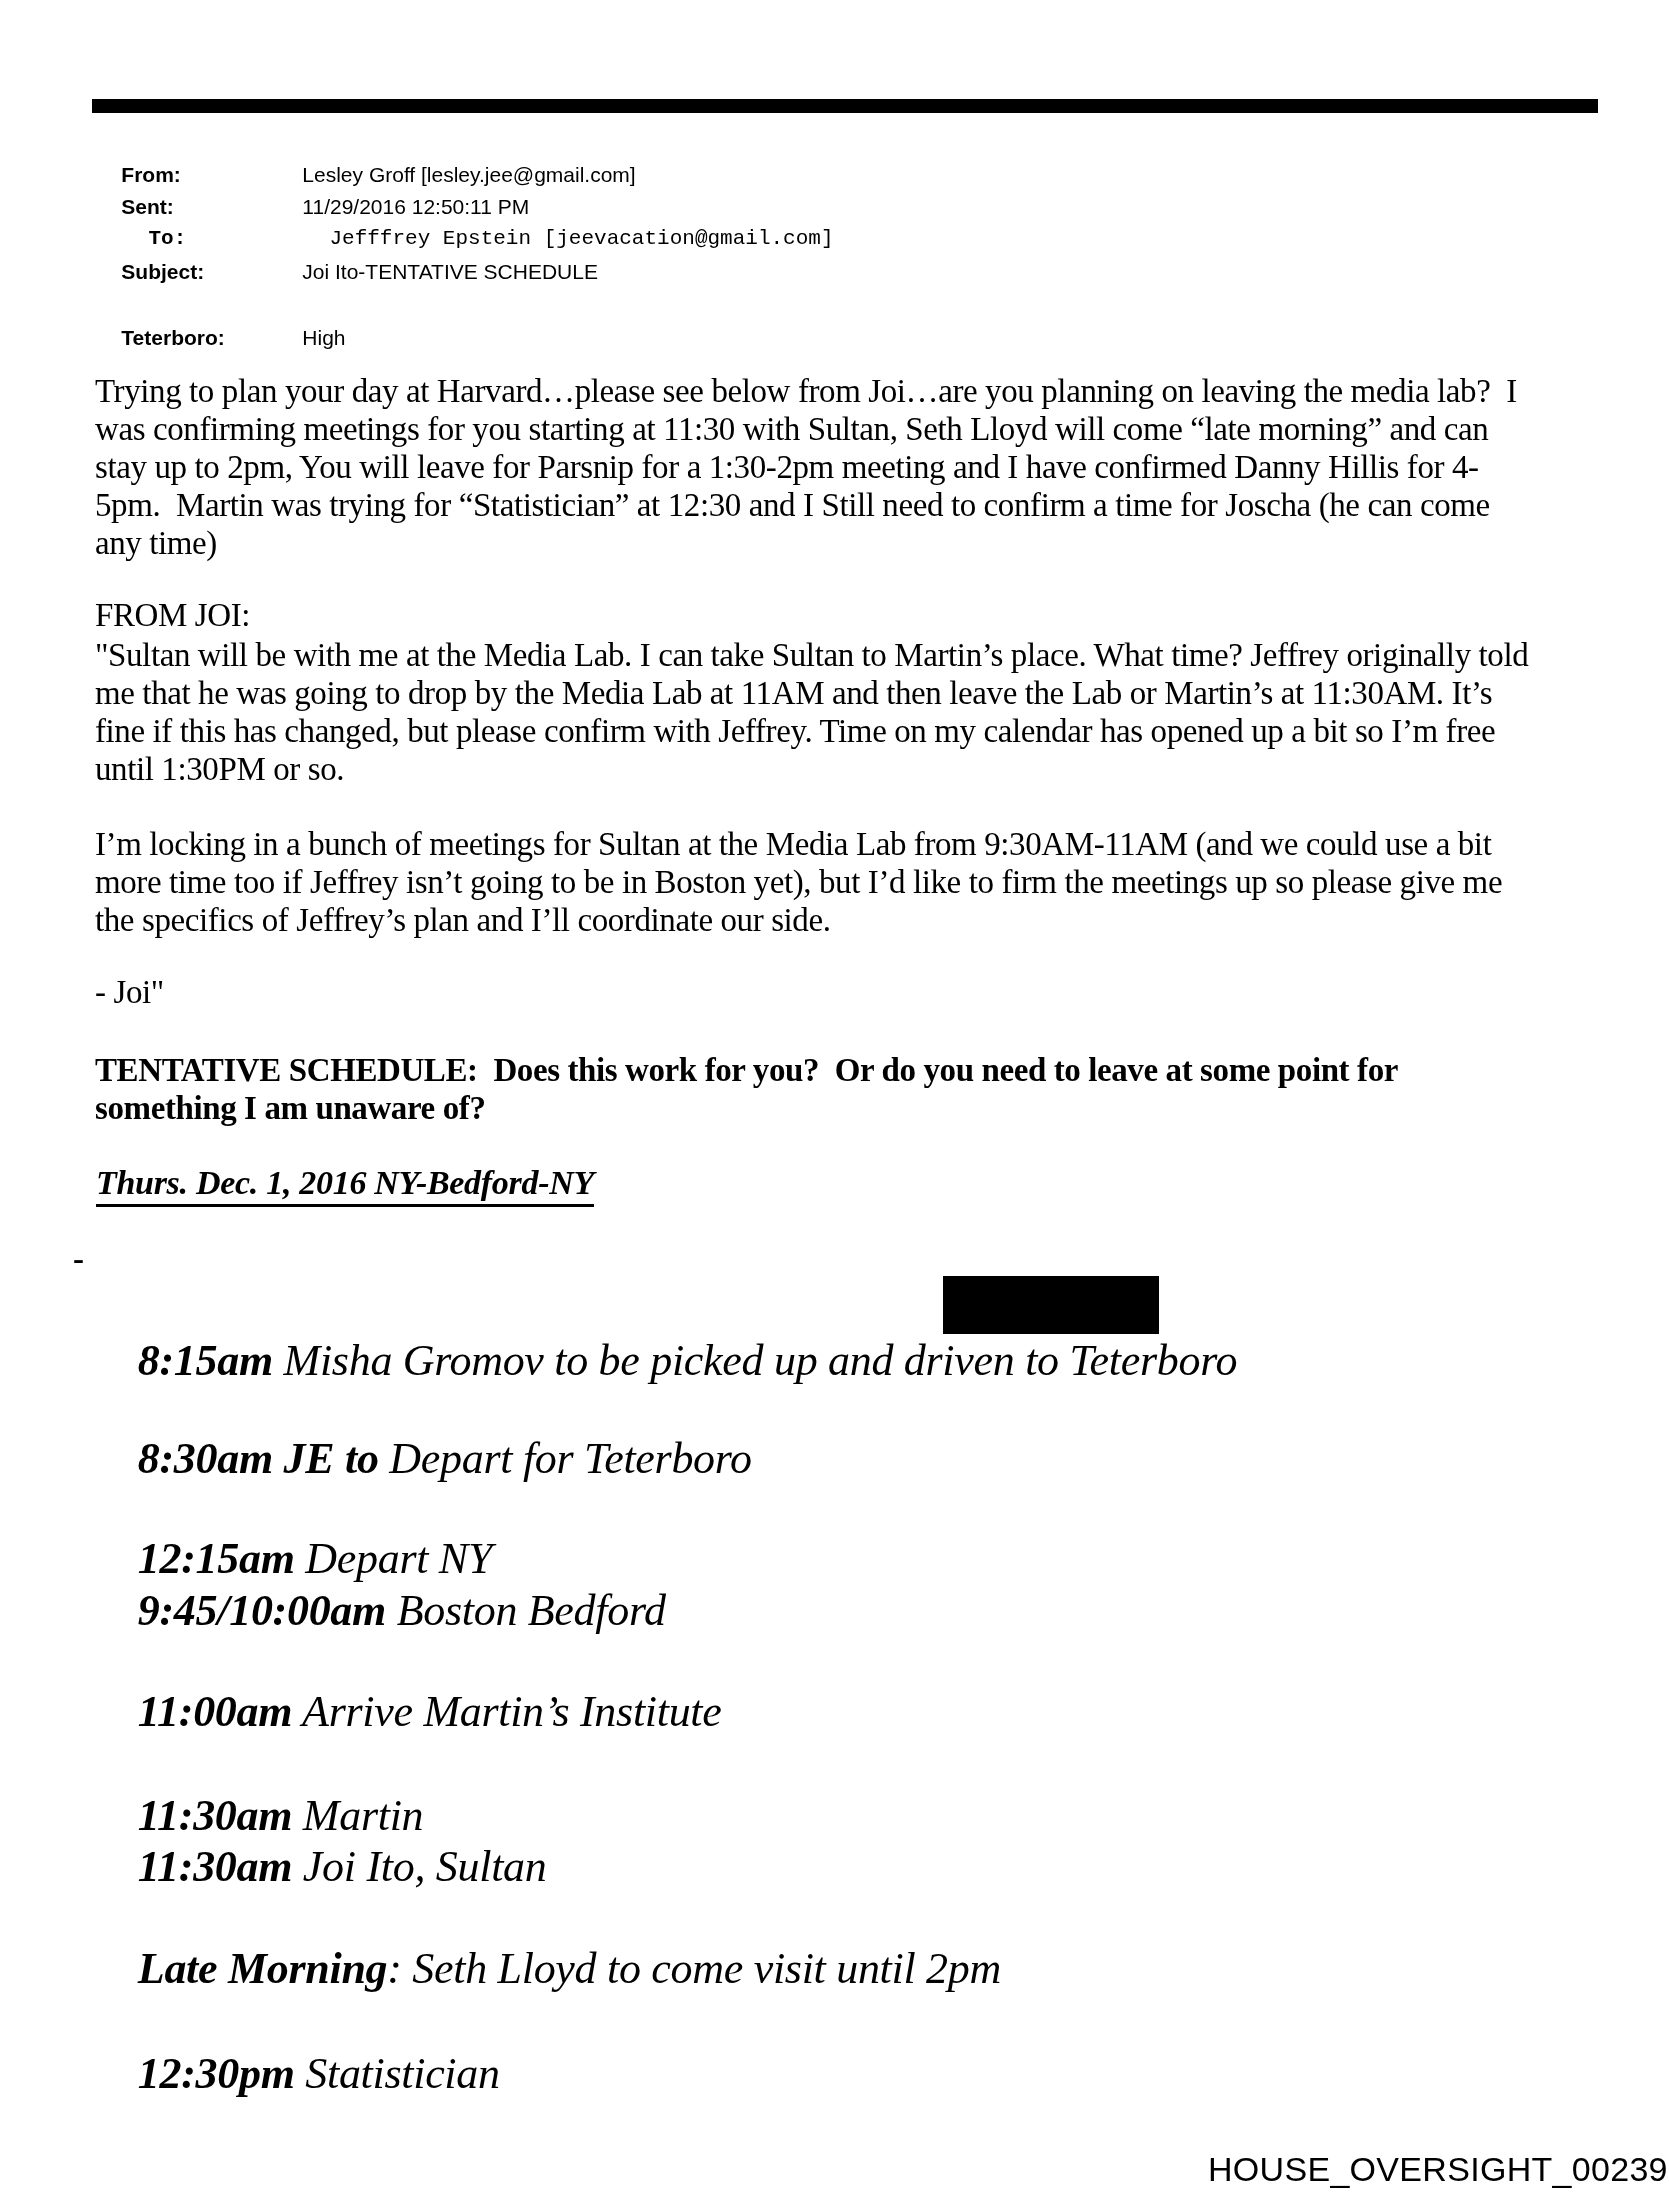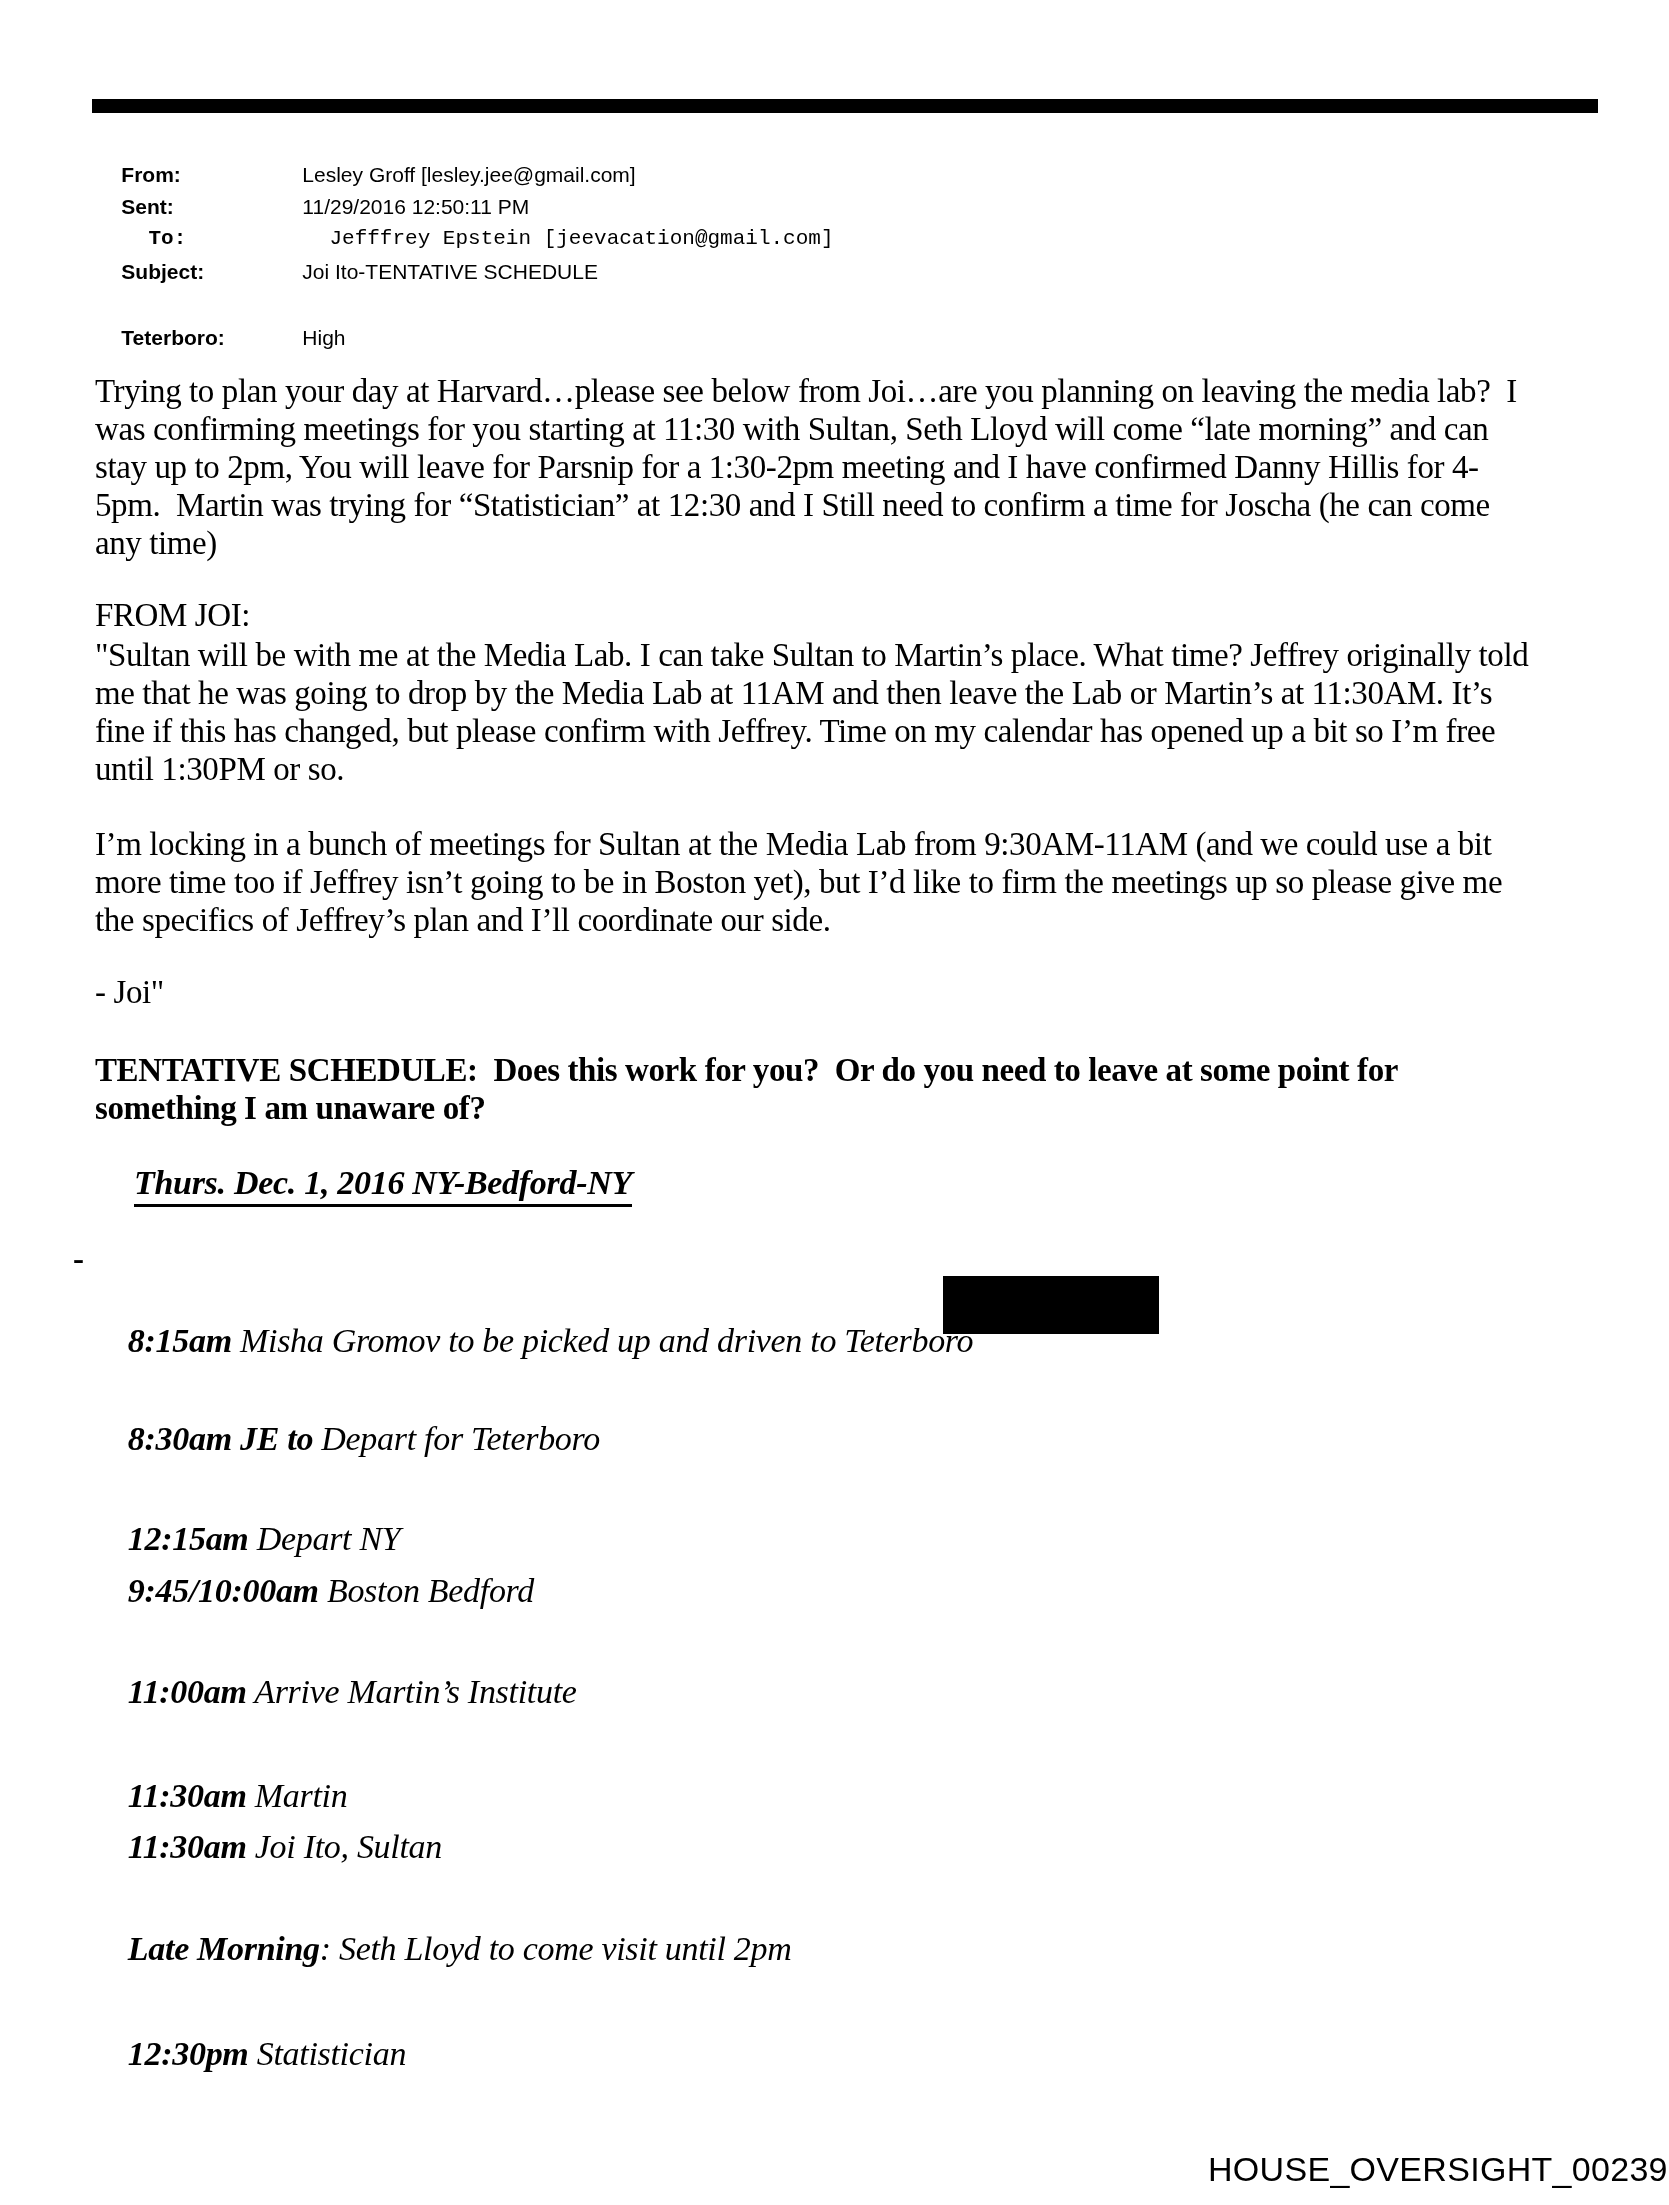--- a/index.html
+++ b/index.html
@@ -22,35 +22,34 @@
   .para{
     left:95px;
     font-size:33px;
     line-height:38px;
     white-space:pre;
     letter-spacing:-0.4px;
   }
   .bold{font-weight:bold;}
   .sched{
     left:95px;
-    font-size:34px;
+    font-size:44px;
     font-style:italic;
     white-space:pre;
     letter-spacing:-0.3px;
   }
   .sched .time{font-weight:bold;}
   .day-heading{
     left:96px;
     font-size:34px;
     font-weight:bold;
     font-style:italic;
     border-bottom:3.9px solid #000;
     padding-bottom:2px;
     letter-spacing:-0.3px;
-    margin-left:38px;
   }
   .dash{left:73px;font-size:33px;font-weight:bold;}
   .redaction{
     left:943px;top:1276px;width:216px;height:58px;
     background:#000;
   }
   .footer-stamp{
     left:1208px;top:2150px;
     font-family:"Liberation Sans", sans-serif;
     font-size:34px;

